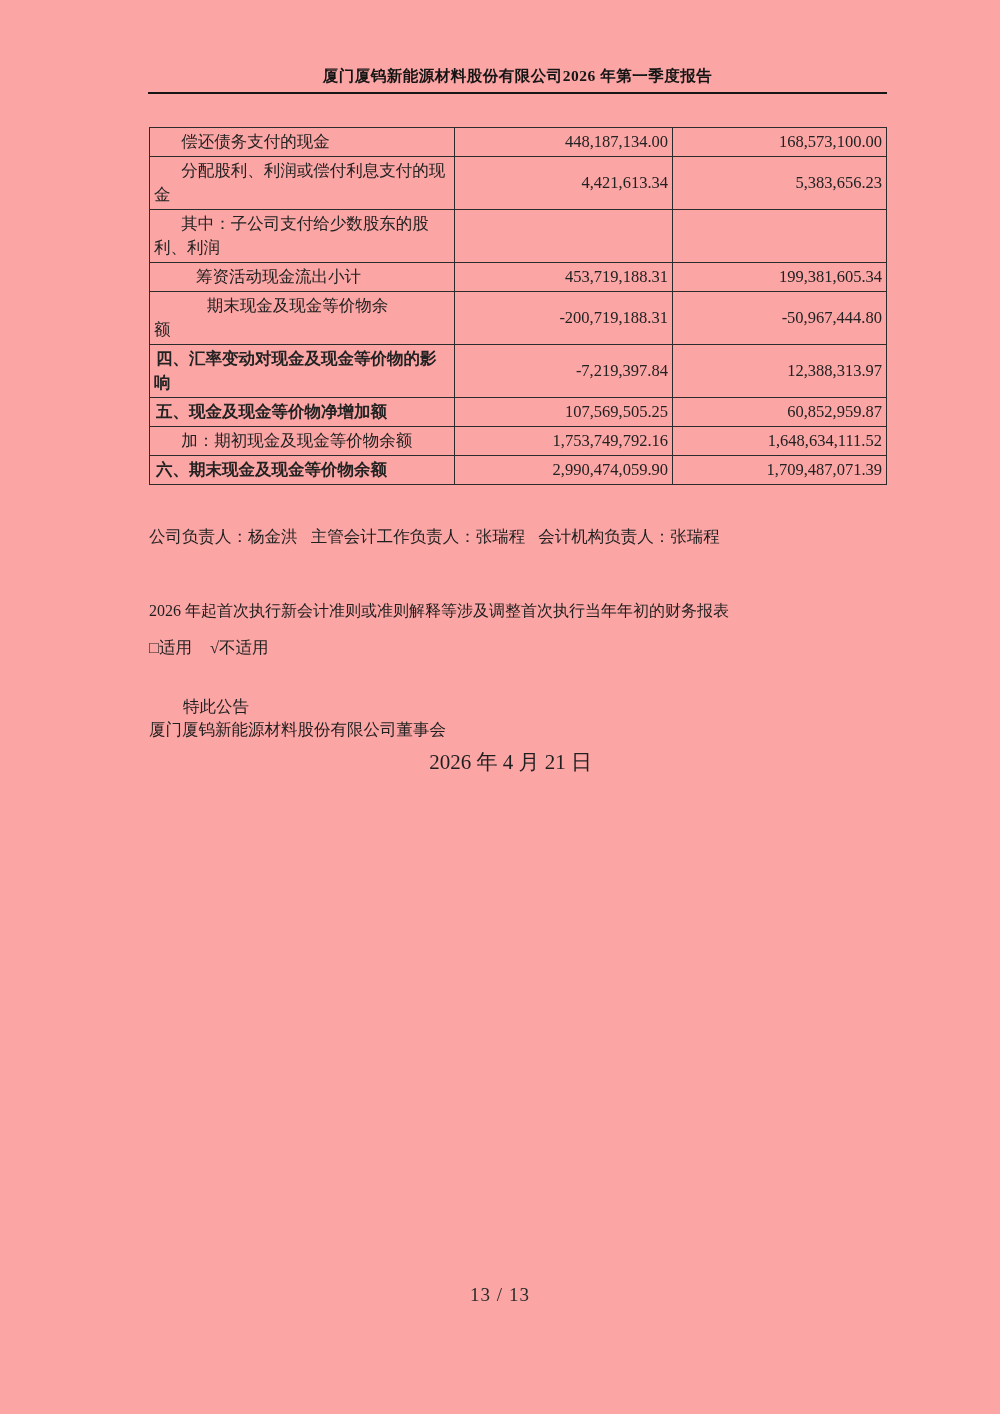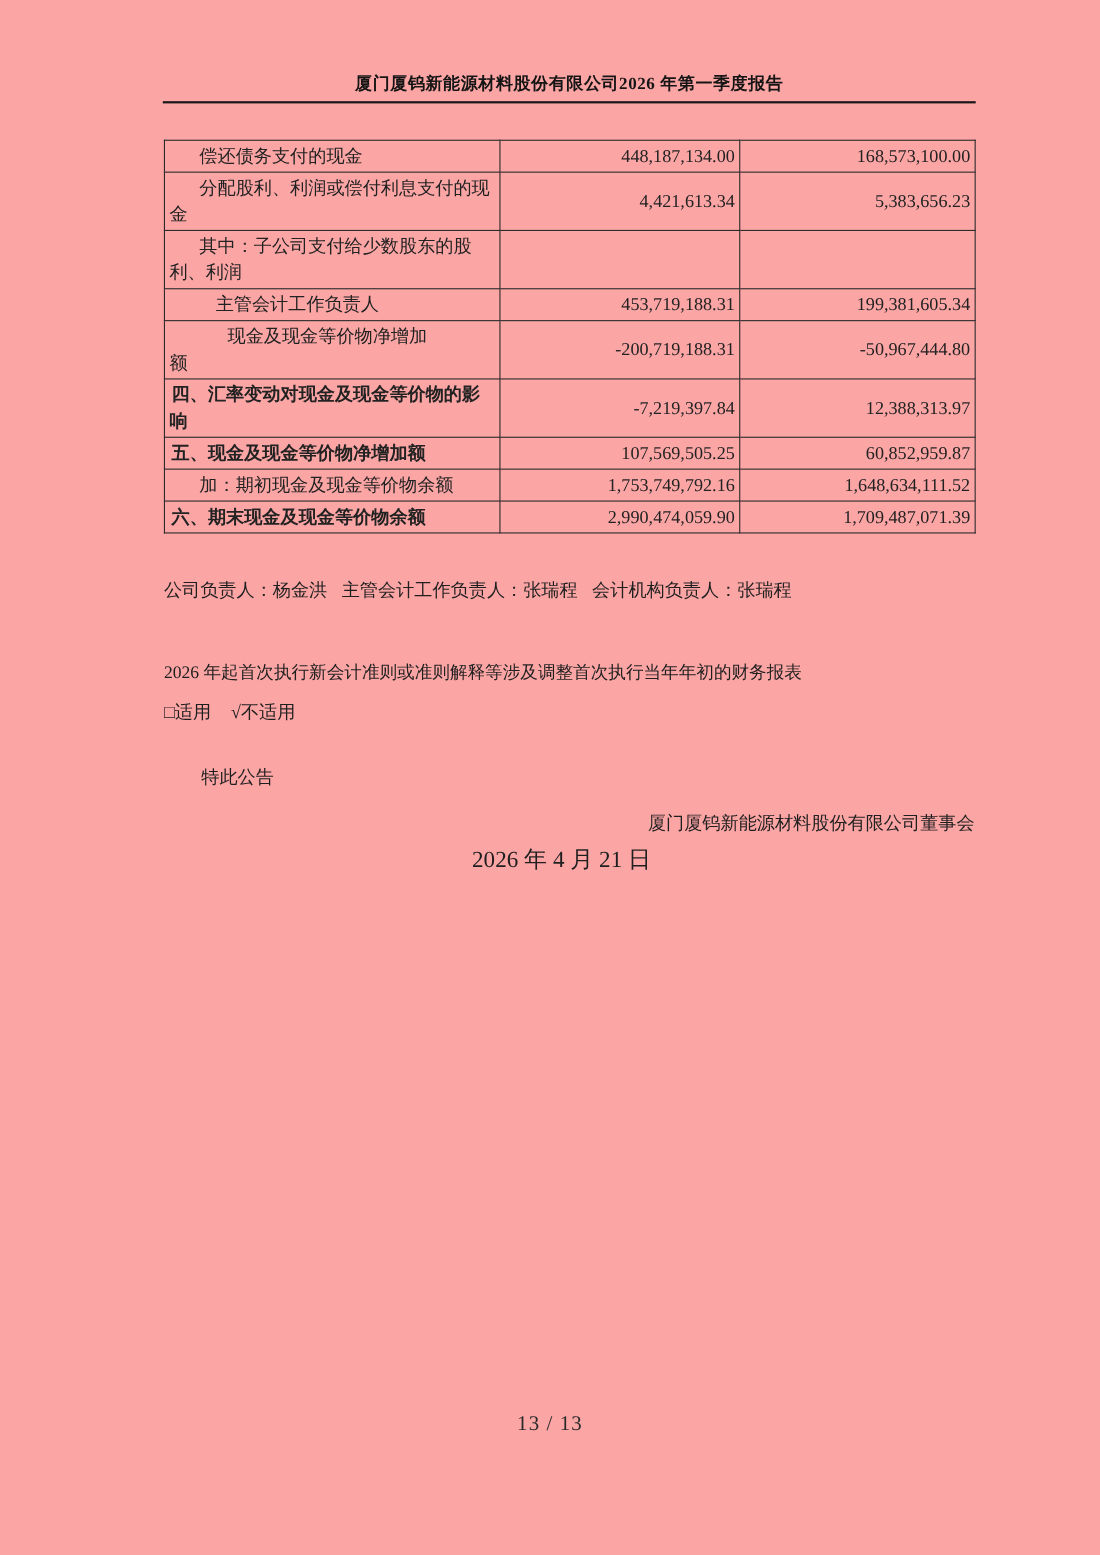--- a/index.html
+++ b/index.html
@@ -50,21 +50,21 @@
   .ind1 { text-indent: 1.65em; }
   .ind2 { text-indent: 2.55em; }
   .ind3 { text-indent: 3.2em; padding-right: 52px !important; }
   .bold { font-weight: bold; color: #161616; }
   .sig-line { margin-top: 41px; font-size: 16.5px; }
   .sig-line span { margin-right: 9px; }
   .note { margin-top: 53px; font-size: 16px; }
   .applic { margin-top: 15px; font-size: 16.5px; }
   .applic .chk-gap { display: inline-block; width: 18px; }
   .announce { margin-top: 37px; font-size: 16.5px; text-indent: 34px; }
-  .board-sig { margin-top: 20px; text-align: right; font-size: 16.5px; padding-right: 0; }
+  .board-sig { margin-top: 1px; text-align: left; font-size: 16.5px; padding-right: 0; }
   .sig-date { margin-top: 7px; text-align: center; font-size: 21px; padding-right: 14px; }
   .footer {
     position: absolute;
     left: 0; right: 0;
     top: 1284px;
     text-align: center;
     font-size: 19px;
     color: #2a2a2a;
     letter-spacing: 1px;
   }
@@ -97,26 +97,26 @@
           <td class="lbl ind1">分配股利、利润或偿付利息支付的现金</td>
           <td class="num">4,421,613.34</td>
           <td class="num">5,383,656.23</td>
         </tr>
         <tr>
           <td class="lbl ind1">其中：子公司支付给少数股东的股利、利润</td>
           <td class="num"></td>
           <td class="num"></td>
         </tr>
         <tr>
-          <td class="lbl ind2">主管会计工作负责人</td>
+          <td class="lbl ind2">筹资活动现金流出小计</td>
           <td class="num">453,719,188.31</td>
           <td class="num">199,381,605.34</td>
         </tr>
         <tr>
-          <td class="lbl ind3">现金及现金等价物净增加额</td>
+          <td class="lbl ind3">期末现金及现金等价物余额</td>
           <td class="num">-200,719,188.31</td>
           <td class="num">-50,967,444.80</td>
         </tr>
         <tr>
           <td class="lbl ind0 bold">四、汇率变动对现金及现金等价物的影响</td>
           <td class="num">-7,219,397.84</td>
           <td class="num">12,388,313.97</td>
         </tr>
         <tr>
           <td class="lbl ind0 bold">五、现金及现金等价物净增加额</td>

